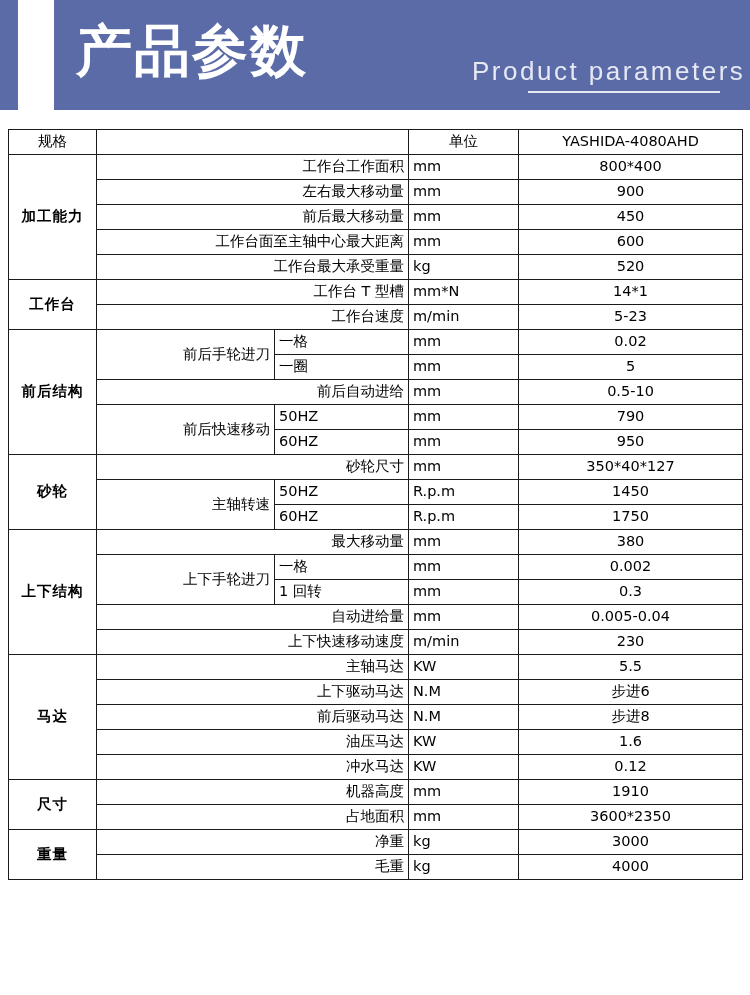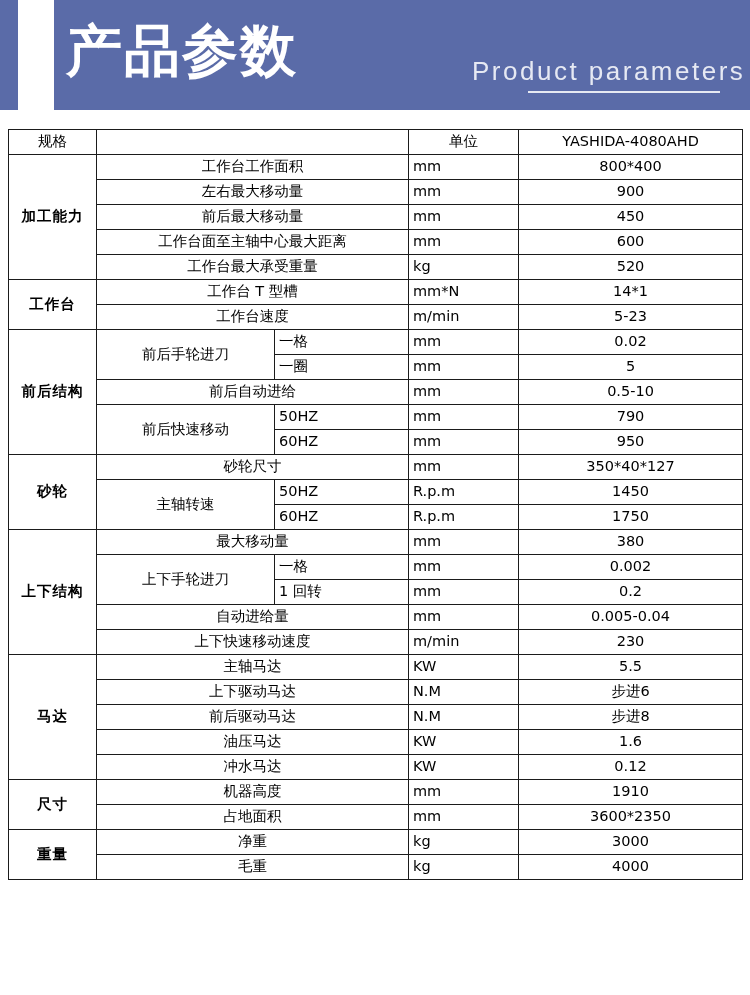--- a/index.html
+++ b/index.html
@@ -41,21 +41,21 @@
   .banner-accent2 {
     position: absolute;
     left: 0;
     top: 0;
     width: 18px;
     height: 110px;
     background: #5a6ba8;
   }
   .banner-title-cn {
     position: absolute;
-    left: 66px;
+    left: 76px;
     top: 16px;
     font-size: 56px;
     font-weight: bold;
     color: #ffffff;
     letter-spacing: 2px;
     line-height: 70px;
     font-family: Liberation Serif, serif;
   }
   .banner-title-en {
     position: absolute;
@@ -97,21 +97,21 @@
     line-height: 1.1;
     box-sizing: border-box;
   }
   td.grp {
     text-align: center;
     font-weight: bold;
     font-size: 15.5px;
     letter-spacing: 1px;
   }
   td.name {
-    text-align: center;
+    text-align: right;
     padding-left: 9px;
   }
   td.sub {
     text-align: left;
     padding-left: 9px;
   }
   td.unit {
     text-align: left;
     font-family: "DejaVu Sans Mono", monospace;
     font-size: 13.5px;
@@ -253,21 +253,21 @@
         </tr>
         <tr>
           <td class="name" rowspan="2">上下手轮进刀</td>
           <td class="sub">一格</td>
           <td class="unit">mm</td>
           <td class="val">0.002</td>
         </tr>
         <tr>
           <td class="sub">1 回转</td>
           <td class="unit">mm</td>
-          <td class="val">0.2</td>
+          <td class="val">0.3</td>
         </tr>
         <tr>
           <td class="name" colspan="2">自动进给量</td>
           <td class="unit">mm</td>
           <td class="val">0.005-0.04</td>
         </tr>
         <tr>
           <td class="name" colspan="2">上下快速移动速度</td>
           <td class="unit">m/min</td>
           <td class="val">230</td>

